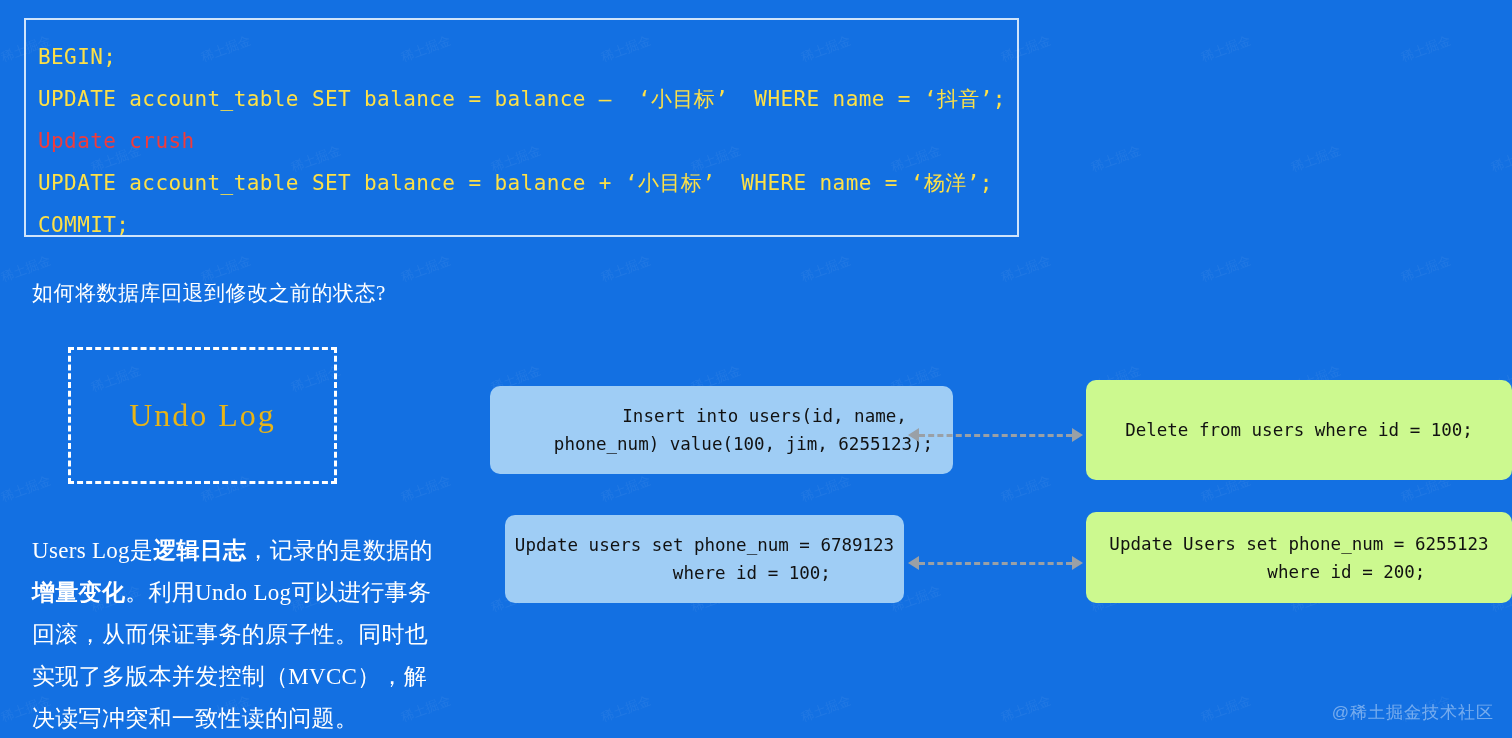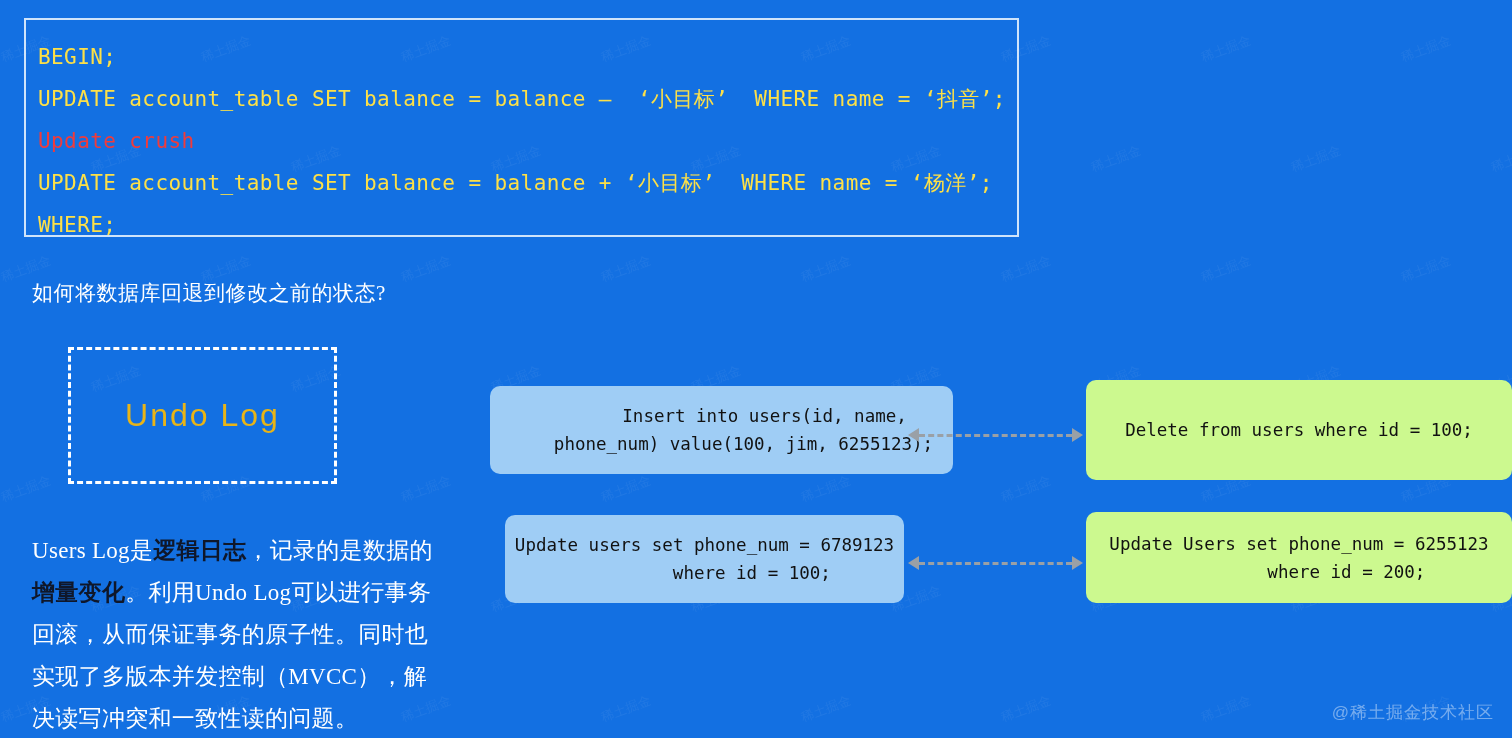--- a/index.html
+++ b/index.html
@@ -64,39 +64,39 @@
     top: 347px;
     width: 269px;
     height: 137px;
     border: 3px dashed #ffffff;
     display: flex;
     align-items: center;
     justify-content: center;
   }
 
   #undo-log-label {
-    font-family: Liberation Sans, sans-serif;
+    font-family: Liberation Serif, serif;
     font-size: 32px;
     color: #e8b417;
     letter-spacing: 2px;
   }
 
   
   #undo-desc {
     position: absolute;
     left: 32px;
     top: 530px;
     width: 410px;
     font-family: "Liberation Serif", "DejaVu Serif", serif;
     font-size: 23px;
     line-height: 42px;
     color: #ffffff;
     letter-spacing: 0.3px;
   }
-  #undo-desc b { font-weight: bold; color: #0f172a; }
+  #undo-desc b { font-weight: bold; color: #ffffff; }
 
   
   .sql-box {
     position: absolute;
     border-radius: 10px;
     display: flex;
     align-items: center;
     justify-content: center;
     overflow: hidden;
   }
@@ -225,21 +225,21 @@
       <div class="wm-tile" style="left: 1000px; top: 700px;">稀土掘金</div>
       <div class="wm-tile" style="left: 1200px; top: 700px;">稀土掘金</div>
       <div class="wm-tile" style="left: 1400px; top: 700px;">稀土掘金</div>
     </div>
 
   <div id="code-block">
     <div class="code-line">BEGIN;</div>
     <div class="code-line">UPDATE account_table SET balance = balance –  ‘小目标’  WHERE name = ‘抖音’;</div>
     <div class="code-line error">Update crush</div>
     <div class="code-line">UPDATE account_table SET balance = balance + ‘小目标’  WHERE name = ‘杨洋’;</div>
-    <div class="code-line">WHERE;</div>
+    <div class="code-line">COMMIT;</div>
   </div>
 
   <div id="question">如何将数据库回退到修改之前的状态?</div>
 
   <div id="undo-log-box">
     <span id="undo-log-label">Undo Log</span>
   </div>
 
   <div id="undo-desc"><span>Users Log是</span><b>逻辑日志</b><span>，记录的是数据的</span><b>增量变化</b><span>。利用Undo Log可以进行事务回滚，从而保证事务的原子性。同时也实现了多版本并发控制（MVCC），解决读写冲突和一致性读的问题。</span></div>
 

